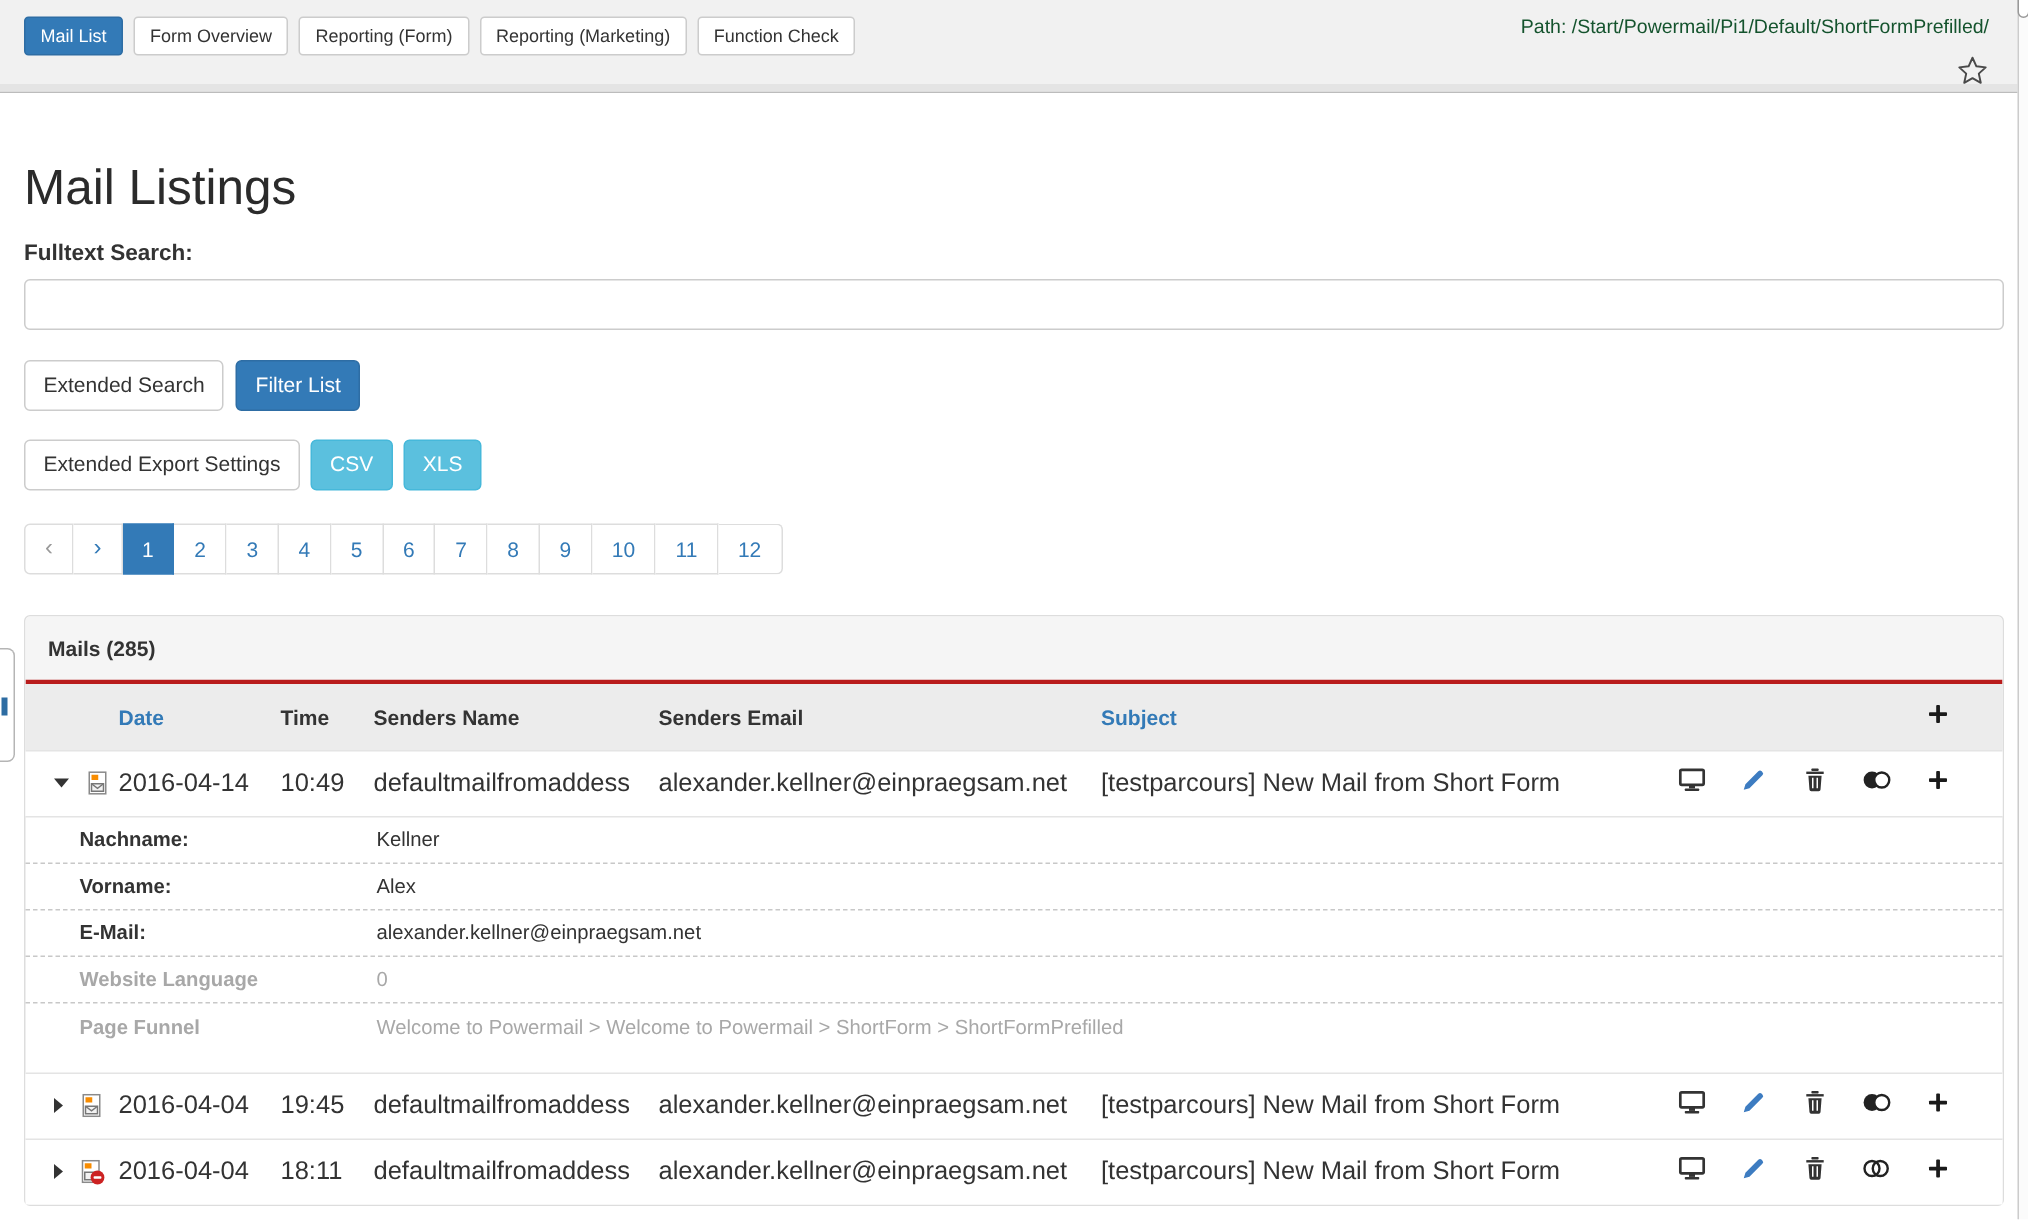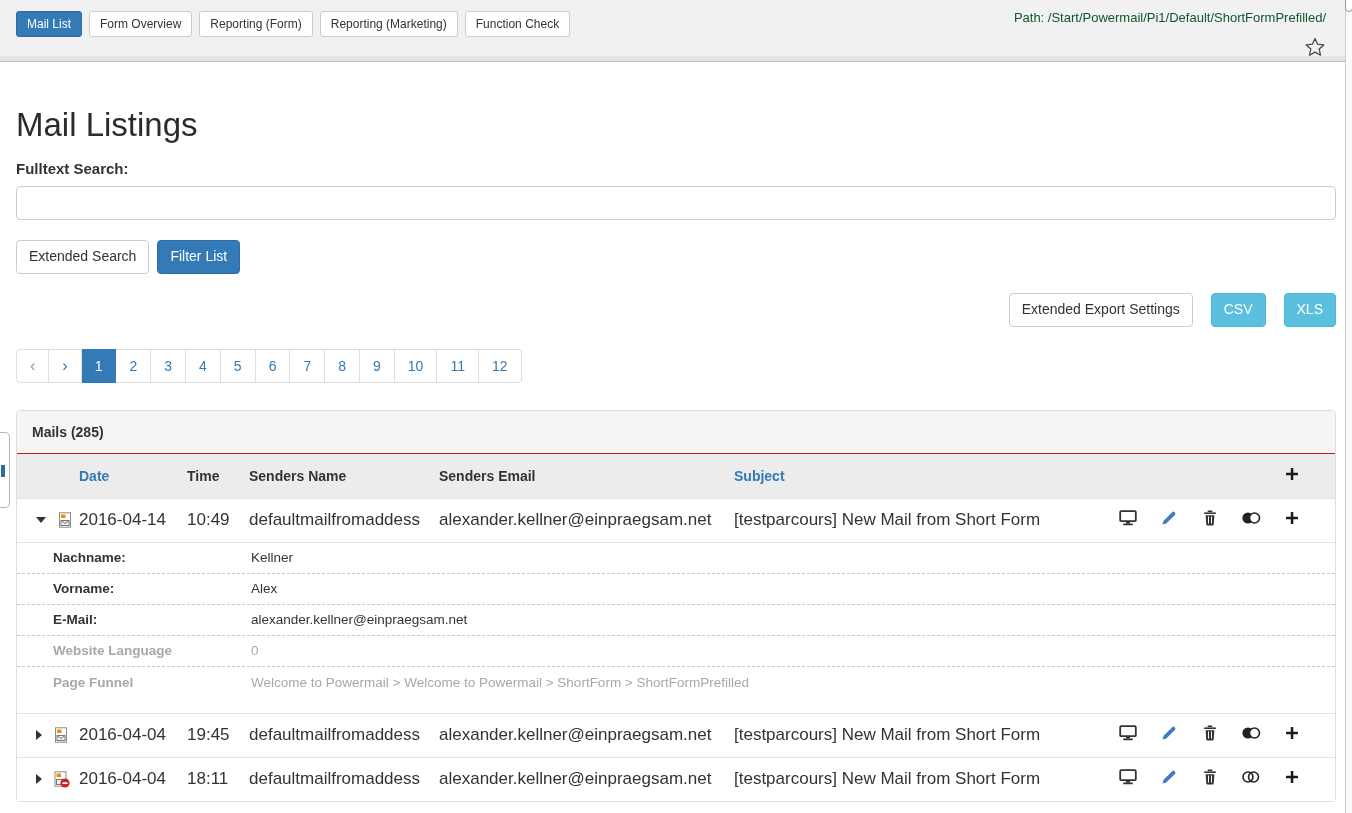--- a/index.html
+++ b/index.html
@@ -29,38 +29,38 @@
     width:100%; height:34px; border:1px solid #ccc; border-radius:4px;
     padding:6px 12px; font-size:14px; font-family:inherit; color:#333; outline:none;
   }
   .btn {
     display:inline-block; font-family:inherit; font-size:14px; line-height:1.42;
     padding:6px 12px; border-radius:4px; border:1px solid #ccc; background:#fff; color:#333; cursor:pointer;
   }
   .btn-primary { background:#337ab7; border-color:#2e6da4; color:#fff; }
   .btn-info   { background:#5bc0de; border-color:#46b8da; color:#fff; }
   .filter-row { margin:20px 0 0; display:flex; gap:8px; }
-  .export-row { display:flex; justify-content:flex-end; gap:18px; margin:19px 0 22px; }
+  .export-row { display:flex; gap:7px; margin:19px 0 22px; }
 
   
   .pagination { display:inline-flex; margin:0 0 27px; }
   .page-item {
     min-width:20px; height:34px; padding:0 13px; display:flex; align-items:center; justify-content:center;
     border:1px solid #ddd; border-left:none; background:#fff; color:#337ab7; font-size:14px; cursor:pointer;
   }
   .page-item:first-child { border-left:1px solid #ddd; border-radius:4px 0 0 4px; }
   .page-item:last-child { border-radius:0 4px 4px 0; }
   .page-item.prev { color:#999; font-size:16px; }
   .page-item.next { font-size:16px; }
   .page-item.active { background:#337ab7; border-color:#337ab7; color:#fff; }
 
   
   .panel { border:1px solid #ddd; border-radius:4px; margin-bottom:8px; }
   .panel-heading {
-    background:#f5f5f5; border-bottom:1px solid #b91c1c; border-radius:3px 3px 0 0;
+    background:#f5f5f5; border-bottom:3px solid #b91c1c; border-radius:3px 3px 0 0;
     padding:13px 15px; font-size:14px; font-weight:bold; color:#333;
   }
   .grid-row { display:grid; grid-template-columns:62px 108px 62px 190px 295px 1fr 240px; align-items:center; }
   .thead { background:#ececec; height:44px; font-size:14px; font-weight:bold; }
   .th-link { color:#337ab7; cursor:pointer; }
   .row-main { height:44px; font-size:17px; border-top:1px solid #e4e4e4; background:#fff; }
   .caret-cell { display:flex; align-items:center; gap:11px; padding-left:19px; }
   .caret-down { width:0; height:0; border-left:5px solid transparent; border-right:5px solid transparent; border-top:6px solid #333; cursor:pointer; }
   .caret-right { width:0; height:0; border-top:5px solid transparent; border-bottom:5px solid transparent; border-left:6px solid #333; cursor:pointer; }
   .rec-icon { position:relative; width:16px; height:16px; }

